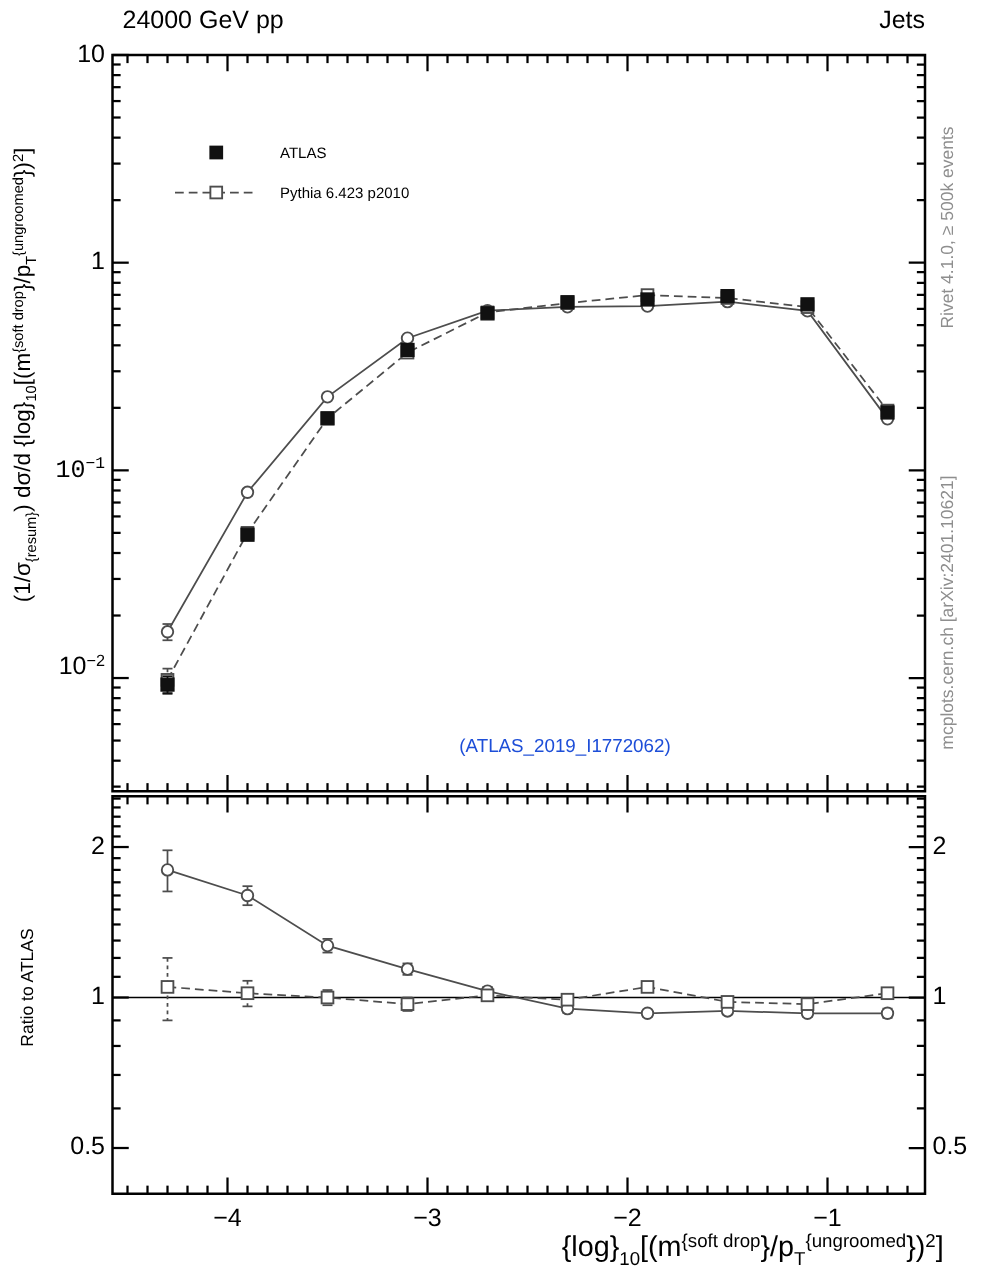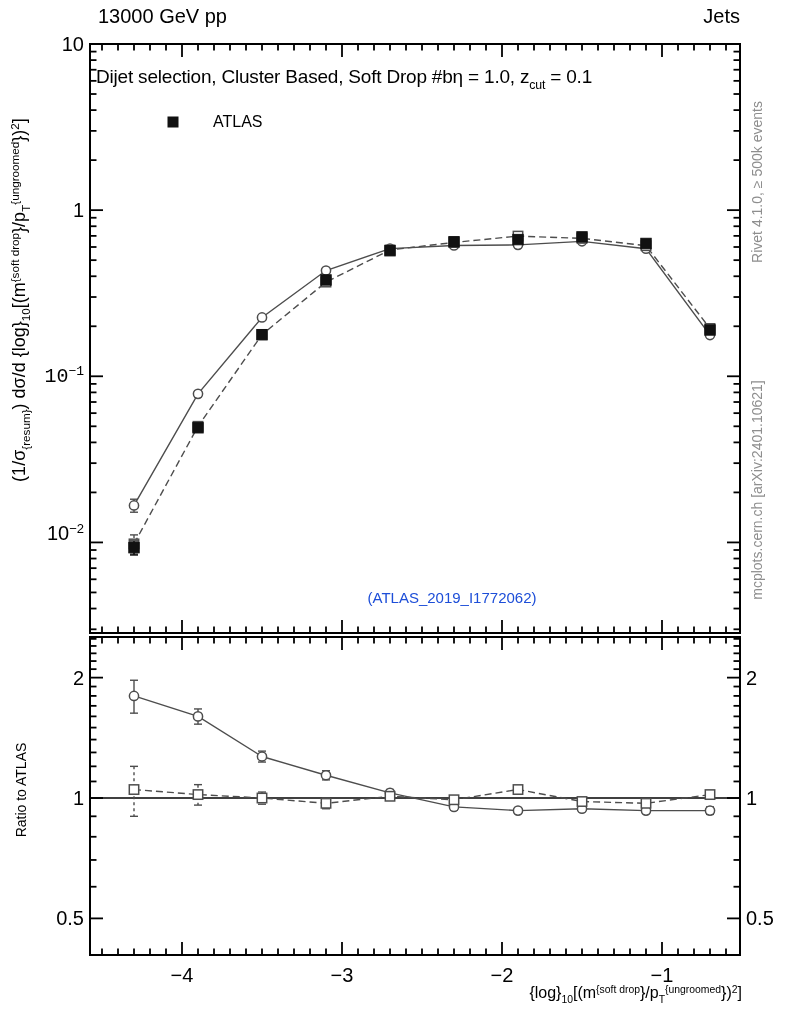--- a/index.html
+++ b/index.html
@@ -7,32 +7,32 @@
        font-family:"Liberation Sans", sans-serif;color:#000;}
   #chart-svg{position:absolute;left:0;top:0;}
   .hdr{position:absolute;top:5px;font-size:20px;color:#000;white-space:nowrap;}
   .hdr.left{left:98px;}
   .hdr.right{right:46px;}
   .title{position:absolute;left:96px;top:66px;font-size:19px;letter-spacing:-0.2px;white-space:nowrap;}
   .sub{font-size:65%;vertical-align:-0.45em;}
   .sup{font-size:65%;vertical-align:0.5em;}
   .legend{position:absolute;left:140px;top:106px;}
   .legend-row{height:32px;display:flex;align-items:center;}
-  .legend-label{font-size:16px;margin-left:7px;white-space:nowrap;}
+  .legend-label{font-size:12px;margin-left:18px;white-space:nowrap;}
   .watermark{position:absolute;left:452px;top:597px;transform:translate(-50%,-50%);
              font-size:15px;color:#1d4ed8;white-space:nowrap;}
   .note{position:absolute;color:#8e8e8e;font-size:14px;white-space:nowrap;
         transform:translate(-50%,-50%) rotate(-90deg);}
   .note-top{left:757px;top:182px;}
   .note-bottom{left:757px;top:490px;}
   .ylabel{position:absolute;left:20px;top:300px;font-size:18px;white-space:nowrap;
           transform:translate(-50%,-50%) rotate(-90deg);}
   .ratiolabel{position:absolute;left:21px;top:790px;font-size:14px;white-space:nowrap;
           transform:translate(-50%,-50%) rotate(-90deg);}
-  .xlabel{position:absolute;right:44px;top:984px;font-size:16px;white-space:nowrap;}
+  .xlabel{position:absolute;right:31px;top:984px;font-size:23px;white-space:nowrap;}
   .tick-label{position:absolute;font-size:20px;white-space:nowrap;}
   .tick-x{transform:translate(-50%,-50%);}
   .tick-yl{transform:translate(-100%,-50%);}
   .tick-yr{transform:translate(0,-50%);}
 </style>
 </head>
 <body>
 
 <div id="fig">
   <svg id="chart-svg" width="786" height="1024">
@@ -509,29 +509,35 @@
       <rect x="577.3" y="796.8205796124073" width="9.4" height="9.4" fill="#fff" stroke="#4d4d4d" stroke-width="1.5"></rect>
       <line x1="646" y1="800.6366847061447" x2="646" y2="806.0088131846663" stroke="#4d4d4d" stroke-width="1.4" stroke-dasharray="3 3"></line>
       <line x1="642" y1="800.6366847061447" x2="650" y2="800.6366847061447" stroke="#4d4d4d" stroke-width="1.4"></line>
       <line x1="642" y1="806.0088131846663" x2="650" y2="806.0088131846663" stroke="#4d4d4d" stroke-width="1.4"></line>
       <rect x="641.3" y="798.6019795796411" width="9.4" height="9.4" fill="#fff" stroke="#4d4d4d" stroke-width="1.5"></rect>
       <line x1="710" y1="791.1996243592454" x2="710" y2="798.0116729125766" stroke="#4d4d4d" stroke-width="1.4" stroke-dasharray="3 3"></line>
       <line x1="706" y1="791.1996243592454" x2="714" y2="791.1996243592454" stroke="#4d4d4d" stroke-width="1.4"></line>
       <line x1="706" y1="798.0116729125766" x2="714" y2="798.0116729125766" stroke="#4d4d4d" stroke-width="1.4"></line>
       <rect x="705.3" y="789.8722541009425" width="9.4" height="9.4" fill="#fff" stroke="#4d4d4d" stroke-width="1.5"></rect>
     </svg>
-  <div class="hdr left">13000 GeV pp</div>
+  <div class="hdr left">24000 GeV pp</div>
   <div class="hdr right">Jets</div>
-  <div class="title"><span>Dijet selection, Cluster Based, Soft Drop #bη = 1.0, z</span><span class="sub">cut</span><span> = 0.1</span></div>
   <div class="legend" id="legend">
       <div class="legend-row">
         <svg width="66" height="22">
           <rect x="27.5" y="5.5" width="11" height="11" fill="#111111"></rect>
         </svg>
         <span class="legend-label">ATLAS</span>
+      </div>
+      <div class="legend-row">
+        <svg width="66" height="22">
+          <line x1="0" y1="11" x2="66" y2="11" stroke="#4d4d4d" stroke-width="1.4" stroke-dasharray="7 4"></line>
+          <rect x="28.3" y="6.3" width="9.4" height="9.4" fill="#fff" stroke="#4d4d4d" stroke-width="1.5"></rect>
+        </svg>
+        <span class="legend-label">Pythia 6.423 p2010</span>
       </div>
     </div>
   <div class="watermark">(ATLAS_2019_I1772062)</div>
   <div class="note note-top">Rivet 4.1.0, ≥ 500k events</div>
   <div class="note note-bottom">mcplots.cern.ch [arXiv:2401.10621]</div>
   <div class="ylabel"><span>(1/σ</span><span class="sub">{resum}</span><span>) dσ/d {log}</span><span class="sub">10</span><span>[(m</span><span class="sup">{soft drop</span><span>}/p</span><span class="sub">T</span><span class="sup">{ungroomed</span><span>})</span><span class="sup">2</span><span>]</span></div>
   <div class="ratiolabel">Ratio to ATLAS</div>
   <div class="xlabel"><span>{log}</span><span class="sub">10</span><span>[(m</span><span class="sup">{soft drop</span><span>}/p</span><span class="sub">T</span><span class="sup">{ungroomed</span><span>})</span><span class="sup">2</span><span>]</span></div>
 <div class="tick-label tick-x" style="left: 182px; top: 975px;">−4</div>
     <div class="tick-label tick-x" style="left: 342px; top: 975px;">−3</div>

